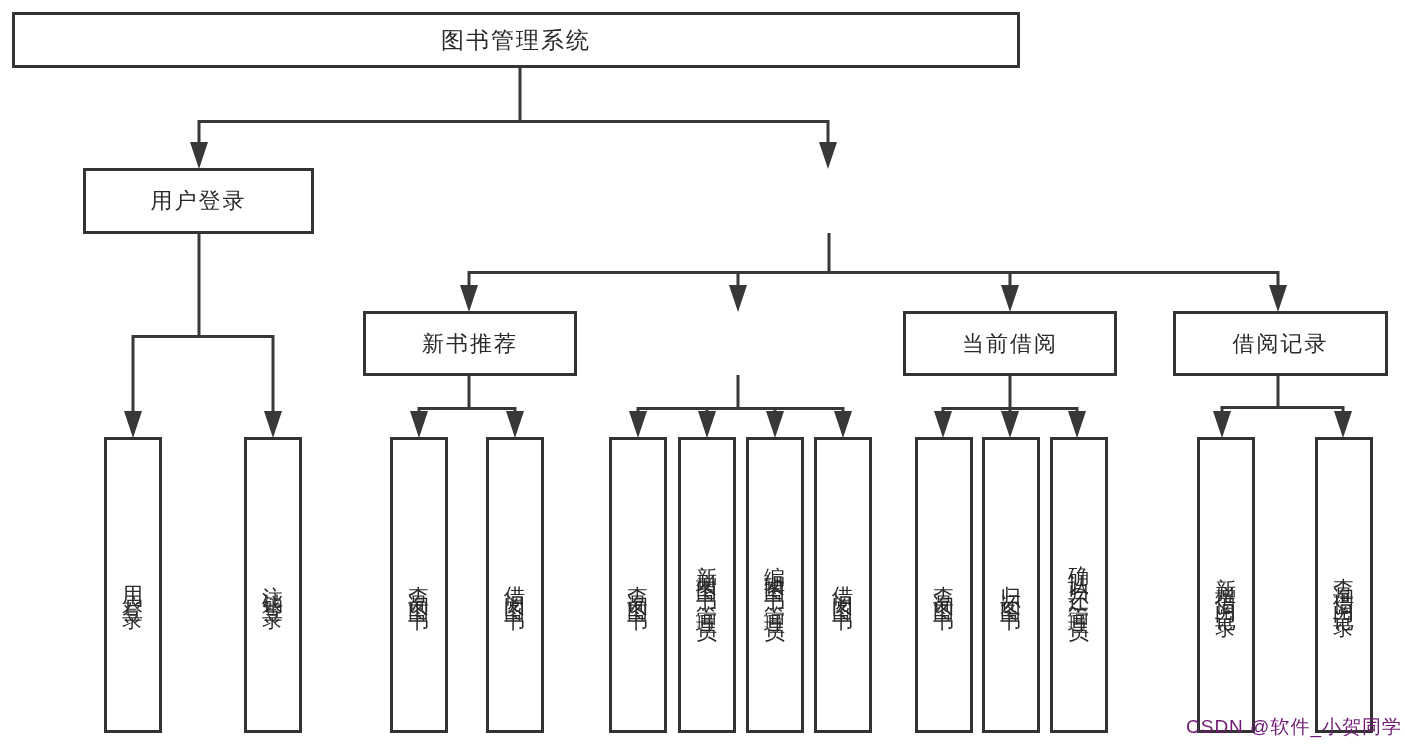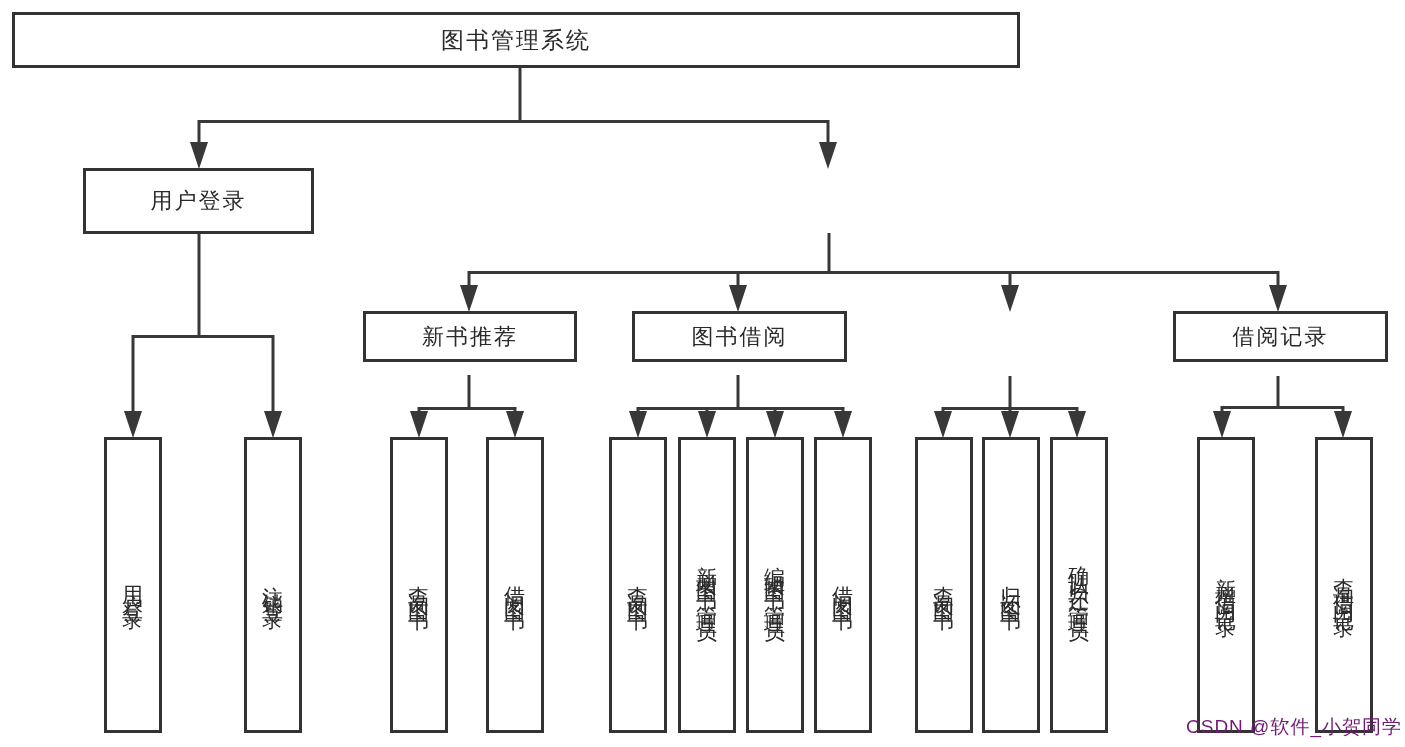--- a/index.html
+++ b/index.html
@@ -32,21 +32,21 @@
     font-size: 22px;
     letter-spacing: 2px;
     white-space: nowrap;
   }
   .root-box   { left: 12px;  top: 12px;  width: 1008px; height: 56px; }
   .root-box .h-label { font-size: 23px; }
 
   .lvl2-a { left: 83px;  top: 168px; width: 231px; height: 66px; }
   .lvl2-b { left: 710px; top: 168px; width: 236px; height: 66px; }
 
-  .lvl3   { top: 311px; height: 51px; }
+  .lvl3   { top: 311px; height: 65px; }
   .lvl3-0 { left: 363px;  width: 214px; }
   .lvl3-1 { left: 632px;  width: 215px; }
   .lvl3-2 { left: 903px;  width: 214px; }
   .lvl3-3 { left: 1173px; width: 215px; }
 
   .leaf { top: 437px; width: 58px; height: 296px; }
   .vtext {
     writing-mode: vertical-rl;
     text-orientation: mixed;
     font-size: 21px;
@@ -166,22 +166,22 @@
     <span class="h-label">图书管理系统</span>
   </div>
 
   <div class="node lvl2-a">
     <span class="h-label">用户登录</span>
   </div>
 
   <div class="node lvl3 lvl3-0">
     <span class="h-label">新书推荐</span>
   </div>
-  <div class="node lvl3 lvl3-1">
-    <span class="h-label">图书借阅</span>
+  <div class="node lvl3 lvl3-2">
+    <span class="h-label">当前借阅</span>
   </div>
   <div class="node lvl3 lvl3-3">
     <span class="h-label">借阅记录</span>
   </div>
 
   <div class="node leaf leaf-a1">
     <span class="vtext">用户登录</span>
   </div>
   <div class="node leaf leaf-a2">
     <span class="vtext">注销登录</span>

